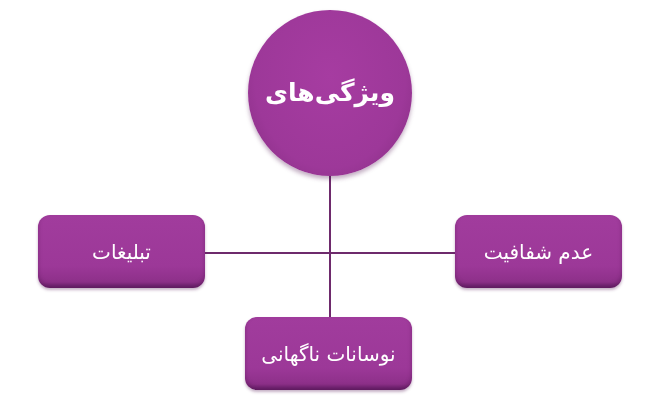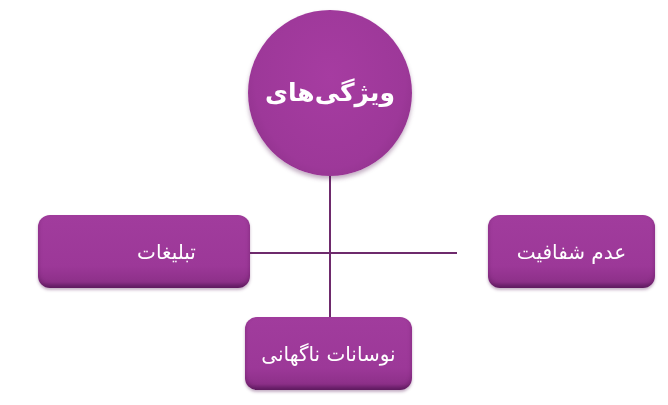--- a/index.html
+++ b/index.html
@@ -60,22 +60,22 @@
       background: linear-gradient(180deg, #a13c9d 0%, #9c3898 70%, #8d3089 92%, #6f2370 100%);
       box-shadow: 0 2px 3px rgba(90, 30, 90, 0.35), inset 0 -3px 4px rgba(60, 10, 60, 0.35);
       display: flex;
       align-items: center;
       justify-content: center;
       color: #ffffff;
       font-size: 20px;
       direction: rtl;
       white-space: nowrap;
     }
-    .node-left { left: 38px; top: 215px; padding-left: 45px; }
-    .node-right { left: 455px; top: 215px; margin-left: 33px; }
+    .node-left { left: 38px; top: 215px; }
+    .node-right { left: 455px; top: 215px; }
     .node-bottom { left: 245px; top: 317px; }
     .node-left .node-label { letter-spacing: 2px; }
   </style>
 </head>
 <body>
 
 <div class="connector line-h"></div>
 <div class="connector line-v"></div>
 
 <div class="hub">

